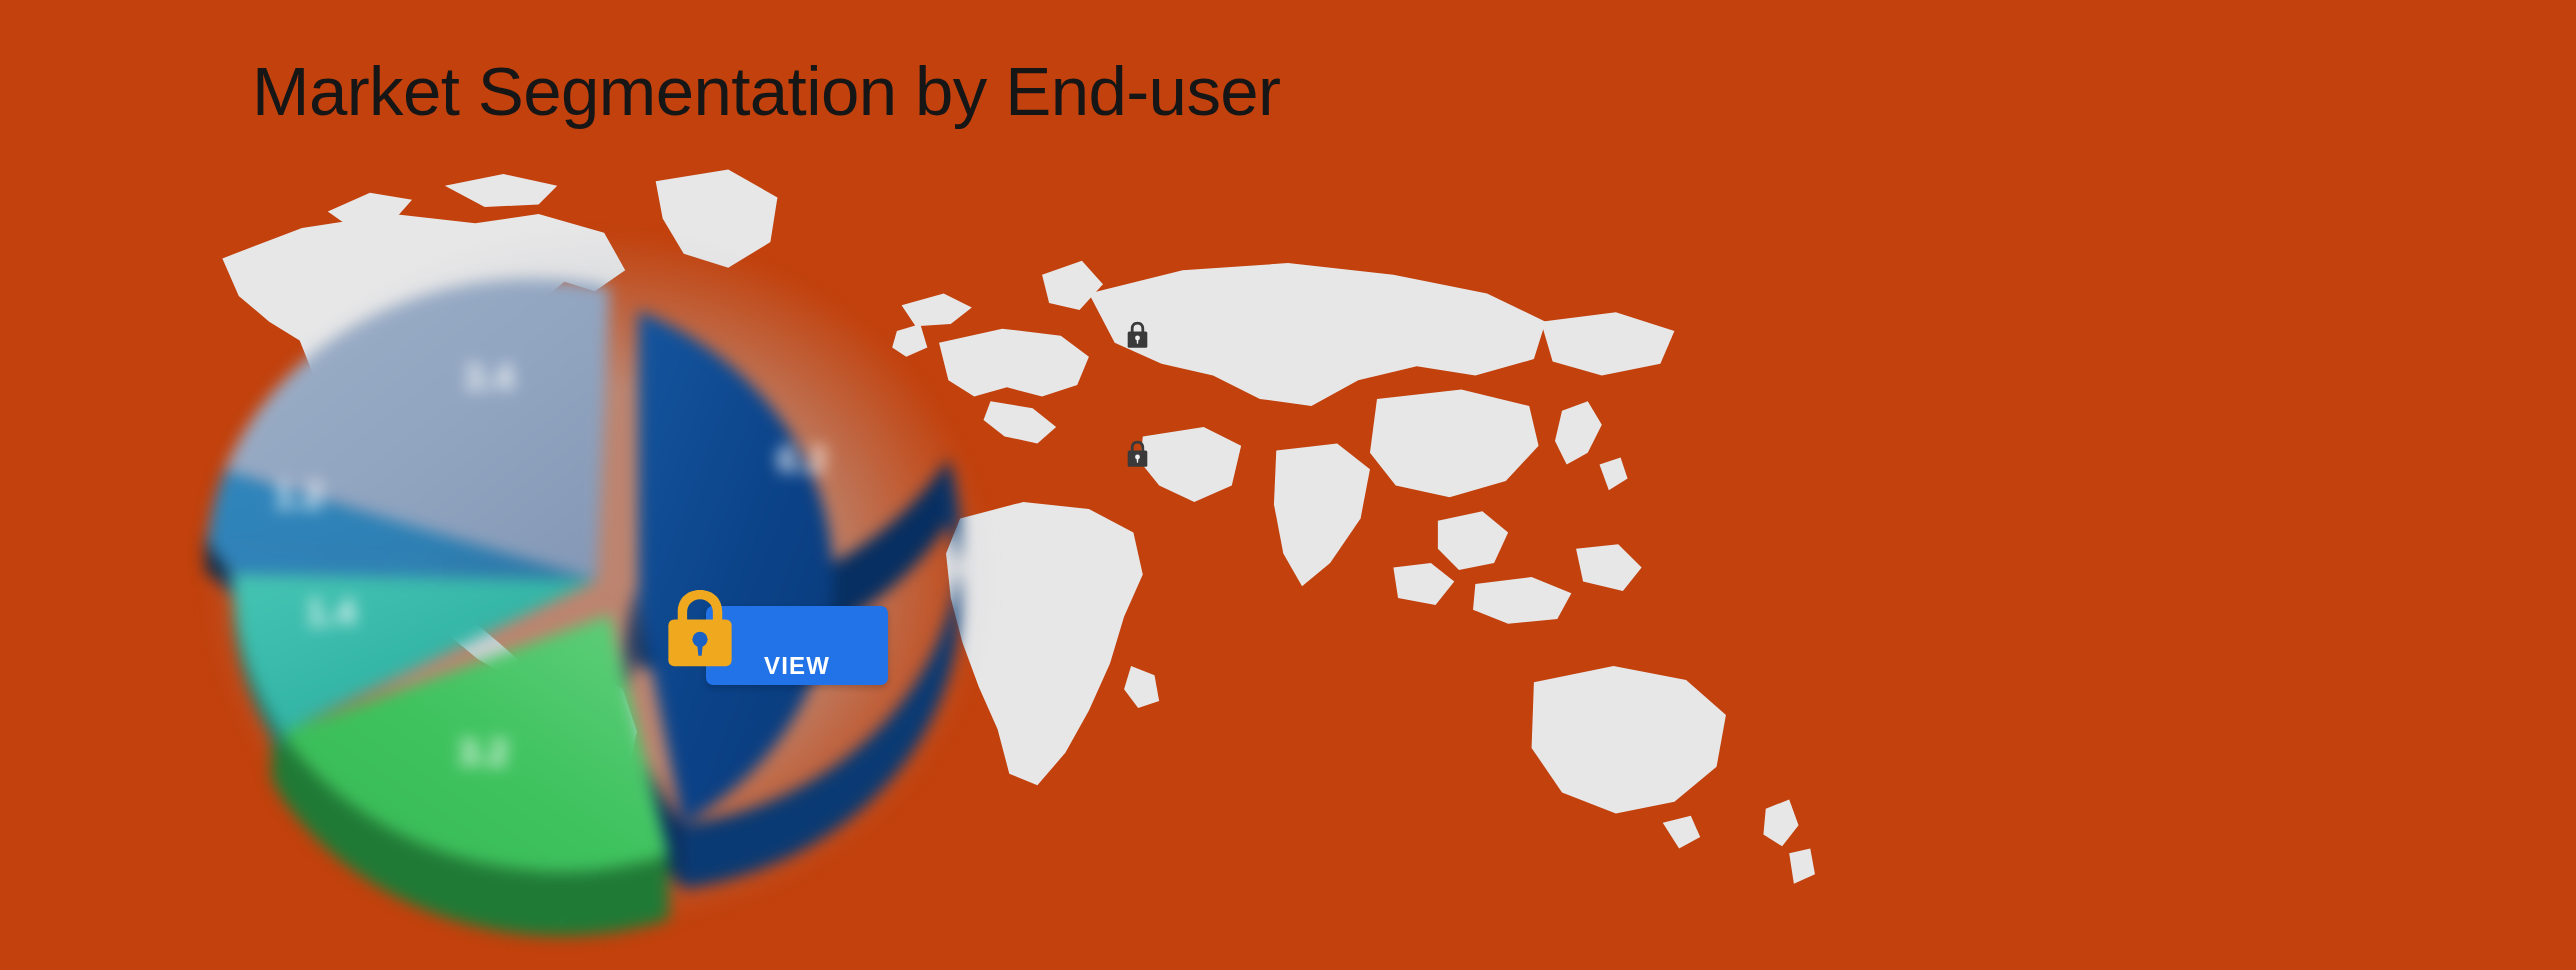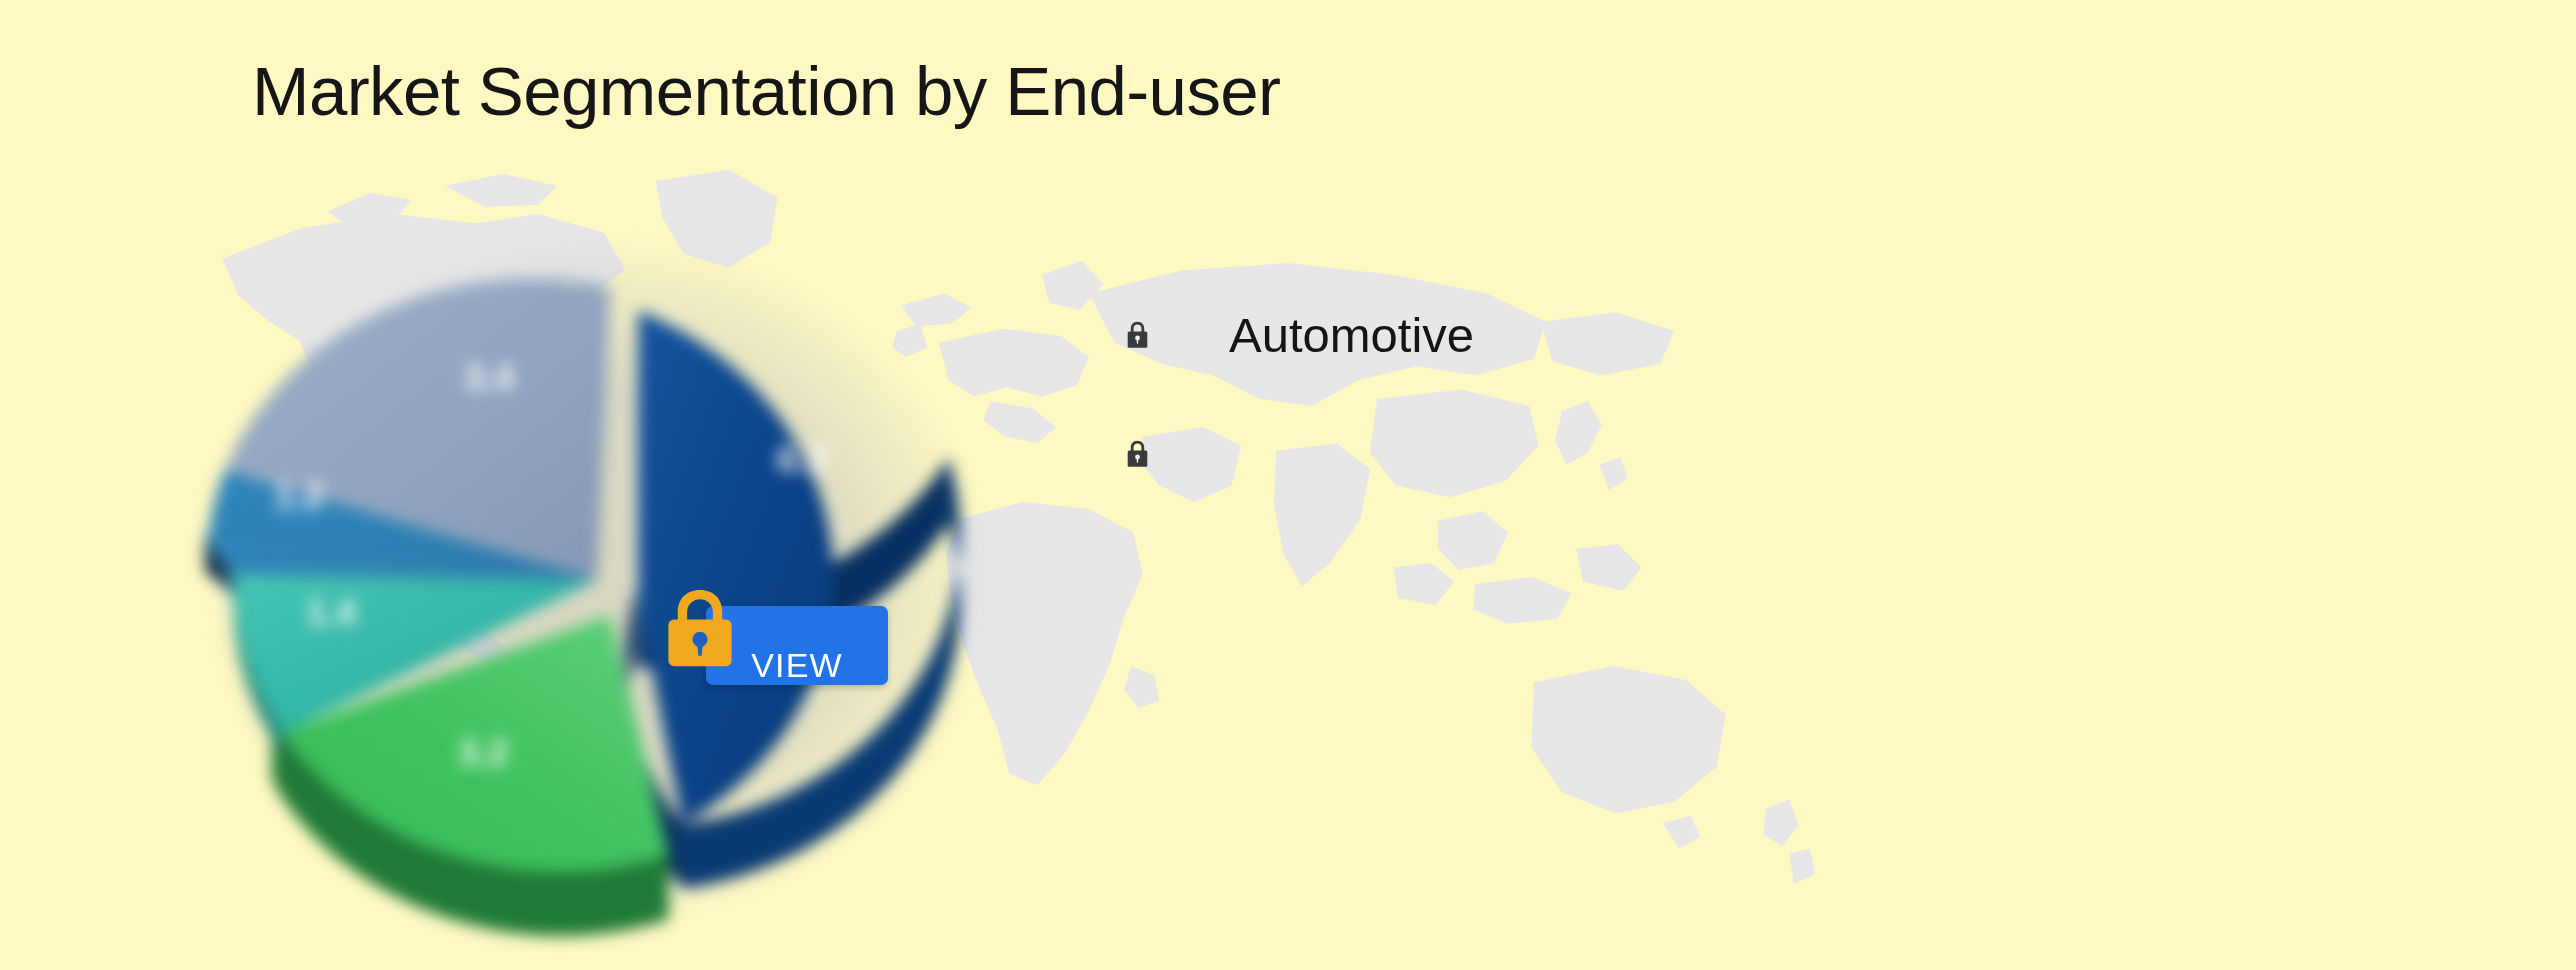--- a/index.html
+++ b/index.html
@@ -95,22 +95,22 @@
     background: #2272e8;
     border-radius: 7px;
     display: flex;
     align-items: center;
     justify-content: center;
     cursor: pointer;
     box-shadow: 0 2.3px 5.9px rgba(0,0,0,.18);
   }
   #view-button-label {
     color: #ffffff;
-    font-size: 34px;
-    font-weight: 400;
+    font-size: 24px;
+    font-weight: 700;
     letter-spacing: 1.2px;
     font-family: "Liberation Sans", sans-serif;
     transform: translateY(3.5px);
     margin-top: 32px;
   }
   #lock-badge {
     position: absolute;
     left: 0px;
     top: 0px;
     width: 82px;
@@ -141,21 +141,21 @@
     font-size: 49px;
     color: #151515;
     font-family: "Liberation Sans", sans-serif;
     white-space: nowrap;
     letter-spacing: 0px;
   }
 </style>
 </head>
 <body>
 
-<div id="canvas" style="background: #fef9c3;">
+<div id="canvas" style="background: #c2410c;">
 
   <div id="world-map">
     <svg viewBox="0 0 1560 690" preserveAspectRatio="xMidYMid meet" aria-hidden="true">
       <g fill="#e7e7e8">
 
         <path d="M60 96 L128 70 L206 58 L276 66 L330 58 L386 74 L404 106 L378 124 L352 116 L330 134 L344 160 L326 182 L300 176 L286 198 L300 222 L282 246 L256 238 L238 258 L246 284 L228 300 L206 284 L196 252 L174 238 L160 206 L138 196 L126 166 L100 150 L74 128 Z"></path>
         <path d="M196 300 L232 312 L250 340 L246 372 L222 392 L206 374 L192 344 Z"></path>
         <path d="M150 56 L186 40 L222 46 L206 64 L170 70 Z"></path>
         <path d="M250 34 L300 24 L346 34 L330 50 L284 52 Z"></path>
 
@@ -292,21 +292,20 @@
 
     <div class="legend-item">
       <span class="legend-lock">
         <svg viewBox="0 0 46 52" aria-hidden="true">
           <path d="M23 3 C15.8 3 11.4 8 11.4 14.6 L11.4 21 L16.2 21 L16.2 14.6 C16.2 10.8 19 8 23 8 C27 8 29.8 10.8 29.8 14.6 L29.8 21 L34.6 21 L34.6 14.6 C34.6 8 30.2 3 23 3 Z" fill="#3a3a3a"></path>
           <rect x="6" y="20" width="34" height="28" rx="2.6" fill="#3a3a3a"></rect>
           <circle cx="23" cy="31" r="4.2" fill="#f1f1f2"></circle>
           <path d="M21.3 32.5 L24.7 32.5 L24 41 L22 41 Z" fill="#f1f1f2"></path>
         </svg>
       </span>
-      <span class="legend-label">Automotive</span>
     </div>
 
 
     <div class="legend-item">
       <span class="legend-lock">
         <svg viewBox="0 0 46 52" aria-hidden="true">
           <path d="M23 3 C15.8 3 11.4 8 11.4 14.6 L11.4 21 L16.2 21 L16.2 14.6 C16.2 10.8 19 8 23 8 C27 8 29.8 10.8 29.8 14.6 L29.8 21 L34.6 21 L34.6 14.6 C34.6 8 30.2 3 23 3 Z" fill="#3a3a3a"></path>
           <rect x="6" y="20" width="34" height="28" rx="2.6" fill="#3a3a3a"></rect>
           <circle cx="23" cy="31" r="4.2" fill="#f1f1f2"></circle>
           <path d="M21.3 32.5 L24.7 32.5 L24 41 L22 41 Z" fill="#f1f1f2"></path>

